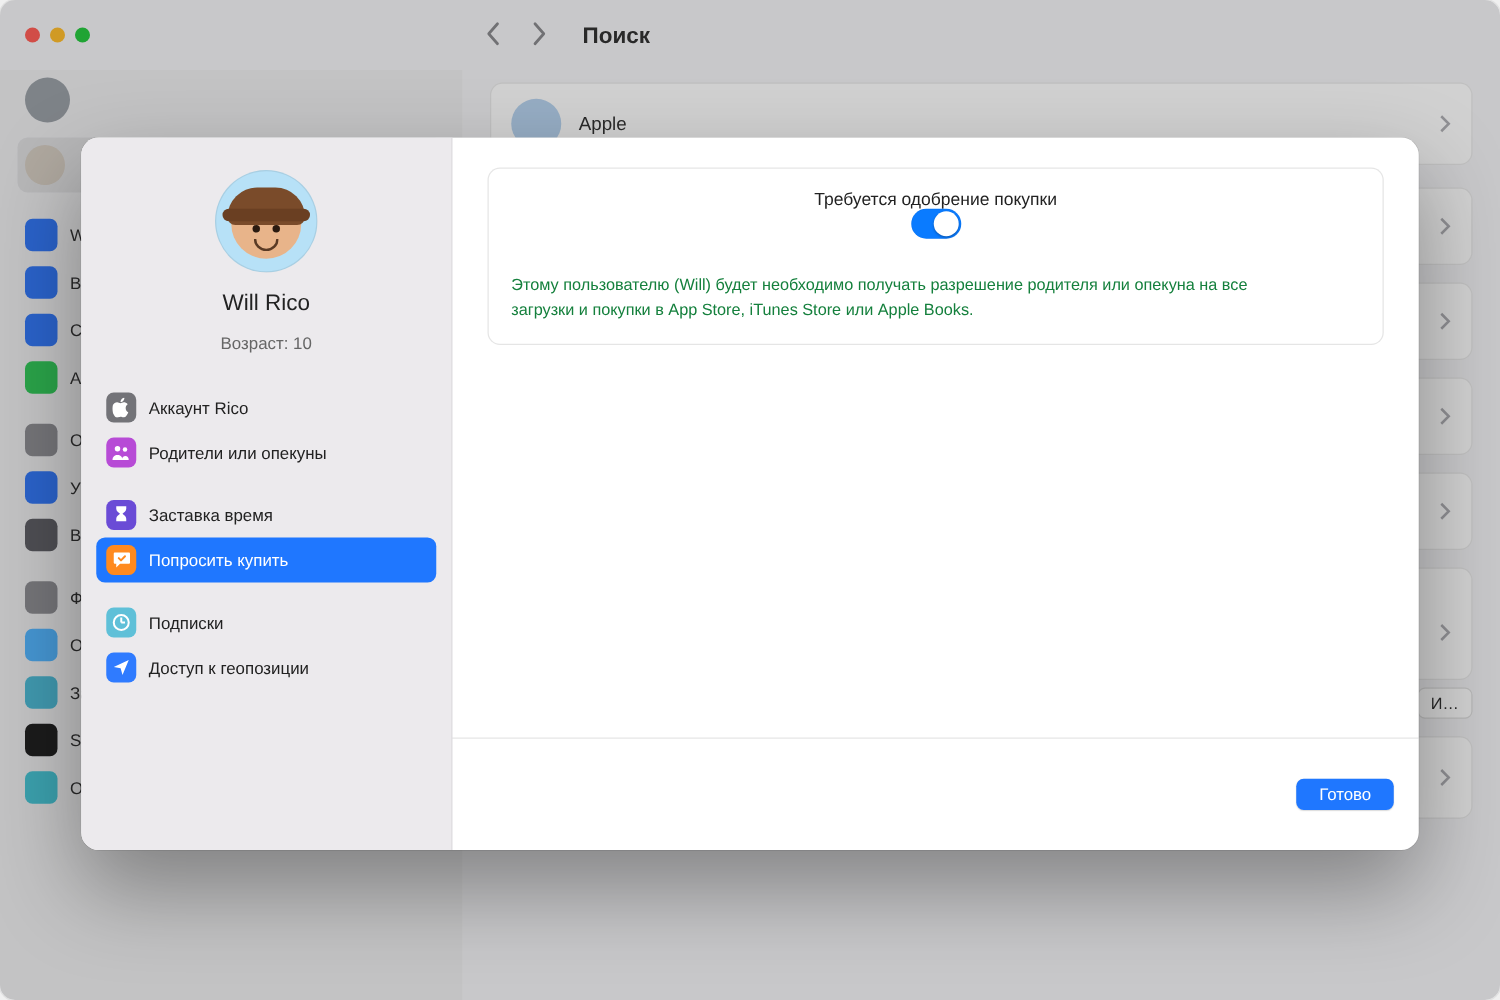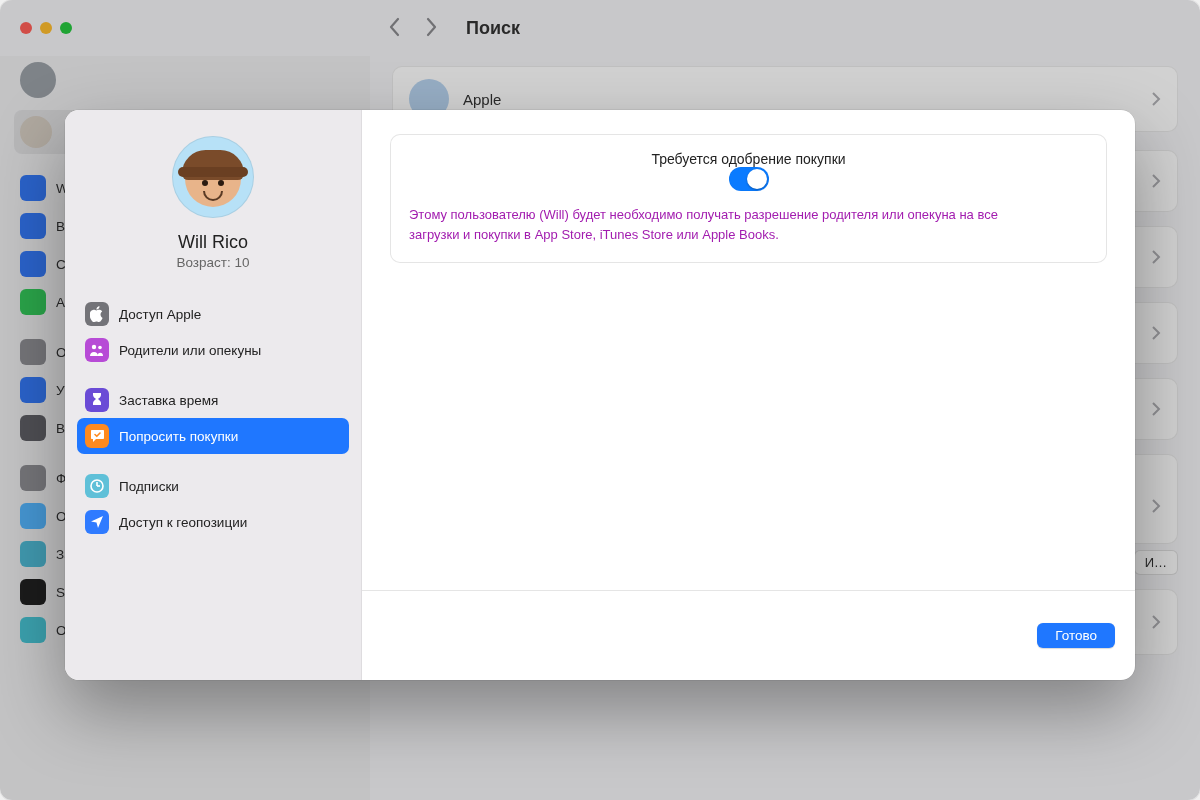--- a/index.html
+++ b/index.html
@@ -48,21 +48,21 @@
   .bg-trail-btn { margin-left:auto; background:#fff; border:1px solid rgba(0,0,0,0.12); border-radius:6px; padding:4px 10px; font-size:13px; color:#333; }
 
   
   .modal { position: absolute; z-index: 20; left: 65px; top: 110px; width: 1070px; height: 570px; background: #fff; border-radius: 14px; box-shadow: 0 30px 70px rgba(0,0,0,0.35), 0 0 0 0.5px rgba(0,0,0,0.1); display:flex; overflow:hidden; }
   .modal-side { width: 297px; background: #eceaed; padding: 20px 12px 16px 12px; display:flex; flex-direction:column; border-right: 1px solid rgba(0,0,0,0.06); }
   .modal-main { flex:1; display:flex; flex-direction:column; }
 
   .prof { display:flex; flex-direction:column; align-items:center; margin: 6px 0 20px 0; }
   .prof .avatar { width: 82px; height: 82px; border-radius:50%; background: #b7e1f7; position:relative; overflow:hidden; border: 0.5px solid rgba(0,0,0,0.08); }
   .prof .name { margin-top: 14px; font-size: 18px; font-weight: 500; color:#222; }
-  .prof .age { margin-top: 2px; font-size: 13.5px; color:#666; }
+  .prof .age { margin-top: 14px; font-size: 13.5px; color:#666; }
 
   .memoji-face { position:absolute; left:50%; top:52%; transform:translate(-50%,-50%); width:56px; height:56px; border-radius:50%; background:#e8b48a; }
   .memoji-cap { position:absolute; left:50%; top:16%; transform:translateX(-50%); width:62px; height:30px; background:#7a4b2a; border-radius: 30px 30px 8px 8px; }
   .memoji-brim { position:absolute; left:50%; top:38%; transform:translateX(-50%); width:70px; height:10px; background:#6a3f22; border-radius: 6px; }
   .memoji-eye { position:absolute; width:6px; height:6px; background:#2a1a10; border-radius:50%; top:54%; }
   .memoji-eye.l { left:36%; } .memoji-eye.r { right:36%; }
   .memoji-smile { position:absolute; left:50%; top:68%; transform:translateX(-50%); width:20px; height:10px; border:2px solid #5a3a24; border-top:none; border-radius:0 0 14px 14px; }
 
   .side-group { margin-top: 6px; }
   .side-group + .side-group { margin-top: 14px; }
@@ -77,21 +77,21 @@
   .ic-screentime { background:#6a4bd6; }
   .ic-ask { background:#ff8a1f; }
   .ic-subs { background:#5fc0d8; }
   .ic-purch { background:#2fb89a; }
   .ic-loc { background:#2f7bff; }
 
   .modal-content { padding: 24px 28px 14px 28px; flex:1; }
   .setting-box { border:1px solid rgba(0,0,0,0.10); border-radius:10px; padding: 16px 18px 18px 18px; background:#fff; }
   .setting-head { display:flex; align-items:center; justify-content:space-between;flex-direction:column; }
   .setting-title { font-size:14px; color:#222; }
-  .setting-desc { margin-top: 14px; font-size:13px; line-height:1.5; color:#a21caf; max-width: 640px; }
+  .setting-desc { margin-top: 27px; font-size:13px; line-height:1.5; color:#15803d; max-width: 640px; }
 
   .switch { width:40px; height:24px; border-radius:14px; background:#0a7bff; position:relative; cursor:pointer; box-shadow: inset 0 0 0 0.5px rgba(0,0,0,0.05); }
   .switch .knob { position:absolute; right:2px; top:2px; width:20px; height:20px; border-radius:50%; background:#fff; box-shadow:0 1px 2px rgba(0,0,0,0.3); }
 
   .modal-footer { border-top:1px solid rgba(0,0,0,0.10); padding: 32px 20px; display:flex; justify-content:flex-end; }
   .done-btn { background:#1f77ff; color:#fff; border:none; border-radius:6px; padding:5px 18px; font-size:13.5px; font-weight:500; cursor:pointer; box-shadow: 0 0.5px 1px rgba(0,0,0,0.15); }
 
   svg { display:block; }
   .chev svg { width:10px; height:16px; }
   .spacer-rows { display:flex; flex-direction:column; gap:14px; }
@@ -274,21 +274,21 @@
         <div class="age">Возраст: 10</div>
       </div>
 
       <div class="side-group">
         <div class="side-item">
           <div class="sico ic-apple">
             <svg width="14" height="16" viewBox="0 0 14 16" fill="currentColor">
                 <path d="M10.5 8.4c0-2 1.6-2.9 1.7-3-0.9-1.4-2.4-1.5-2.9-1.6-1.2-0.1-2.4 0.7-3 0.7-0.6 0-1.6-0.7-2.6-0.7C2.3 3.9 1 4.7 0.3 6c-1.4 2.5-0.4 6.1 1 8.1 0.7 1 1.5 2.1 2.5 2 1 0 1.4-0.7 2.6-0.7 1.2 0 1.6 0.7 2.6 0.6 1.1 0 1.8-1 2.5-2 0.8-1.1 1.1-2.2 1.1-2.3C12.6 11.8 10.5 10.9 10.5 8.4zM8.7 2.6C9.2 2 9.6 1.1 9.5 0.2 8.7 0.2 7.8 0.7 7.2 1.3 6.7 1.9 6.3 2.8 6.4 3.6 7.3 3.7 8.1 3.2 8.7 2.6z"></path>
               </svg>
           </div>
-          <div class="silbl">Доступ Apple</div>
+          <div class="silbl">Аккаунт Rico</div>
         </div>
         <div class="side-item">
           <div class="sico ic-parents">
             <svg width="16" height="14" viewBox="0 0 16 14" fill="currentColor">
                 <circle cx="5" cy="4" r="2.2"></circle>
                 <circle cx="11" cy="4.5" r="1.8"></circle>
                 <path d="M1 13c0-2.6 1.8-4 4-4s4 1.4 4 4H1z"></path>
                 <path d="M8.5 13c0-2 1.3-3.2 2.8-3.2s2.7 1.2 2.7 3.2H8.5z"></path>
               </svg>
           </div>
@@ -305,21 +305,21 @@
           </div>
           <div class="silbl">Заставка время</div>
         </div>
         <div class="side-item selected">
           <div class="sico ic-ask">
             <svg width="15" height="14" viewBox="0 0 15 14" fill="currentColor">
                 <path d="M2 1h11c0.6 0 1 0.4 1 1v7c0 0.6-0.4 1-1 1H6l-3 3v-3H2c-0.6 0-1-0.4-1-1V2C1 1.4 1.4 1 2 1z"></path>
                 <path d="M5 5.5l1.8 1.8L10 4" fill="none" stroke="#ff8a1f" stroke-width="1.6" stroke-linecap="round" stroke-linejoin="round"></path>
               </svg>
           </div>
-          <div class="silbl">Попросить покупки</div>
+          <div class="silbl">Попросить купить</div>
         </div>
       </div>
 
       <div class="side-group">
         <div class="side-item">
           <div class="sico ic-subs">
             <svg width="16" height="16" viewBox="0 0 16 16" fill="none" stroke="currentColor" stroke-width="1.6">
                 <circle cx="8" cy="8" r="6"></circle>
                 <line x1="8" y1="4" x2="8" y2="8"></line>
                 <line x1="8" y1="8" x2="11" y2="8"></line>

